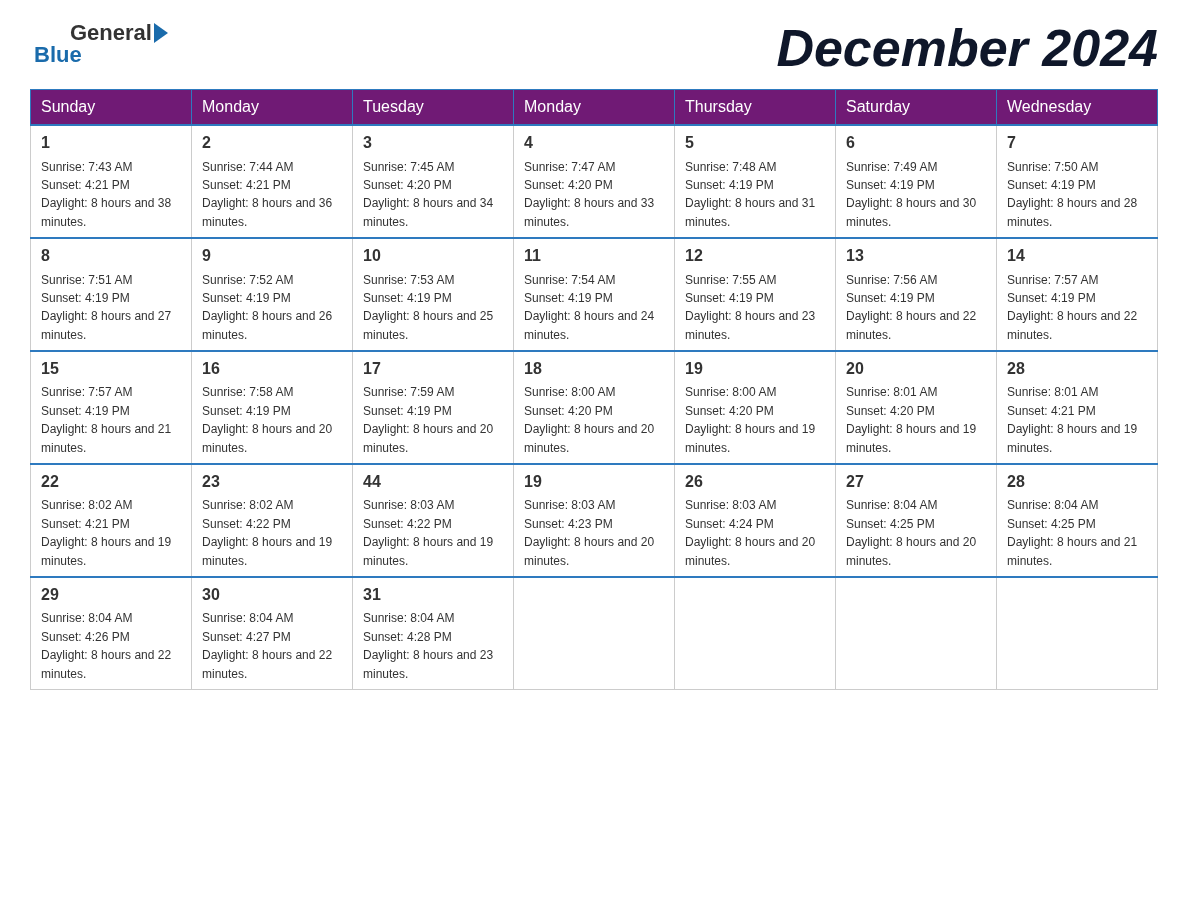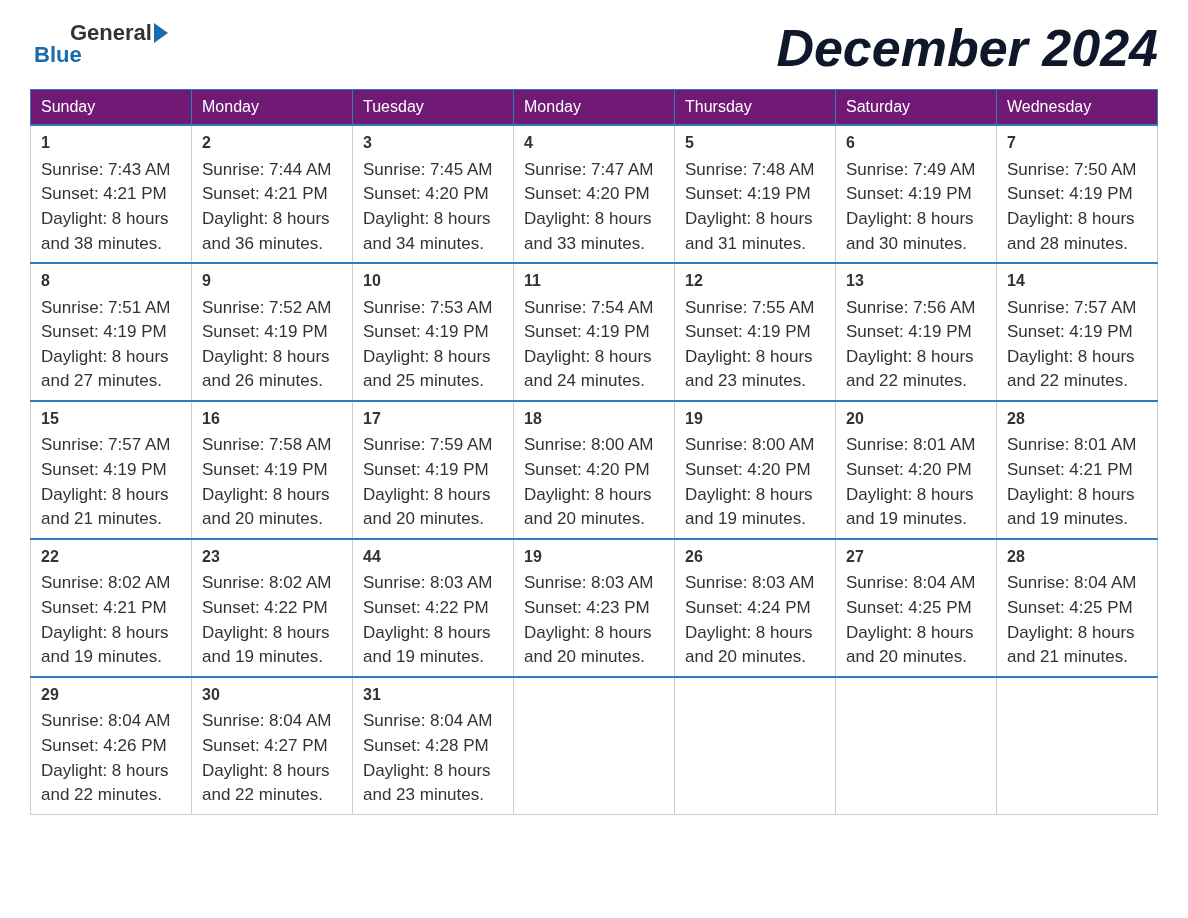--- a/index.html
+++ b/index.html
@@ -89,21 +89,21 @@
     .calendar td.empty {
       background: #fff;
     }
     .day-number {
       font-size: 16px;
       font-weight: bold;
       display: block;
       margin-bottom: 3px;
     }
     .day-info {
-      font-size: 17px;
+      font-size: 12px;
       color: #333;
       line-height: 1.45;
     }
     
     .calendar tr.week-row td {
       border-top: 2px solid #2e7abf;
     }
   </style>
 </head>
 <body>

